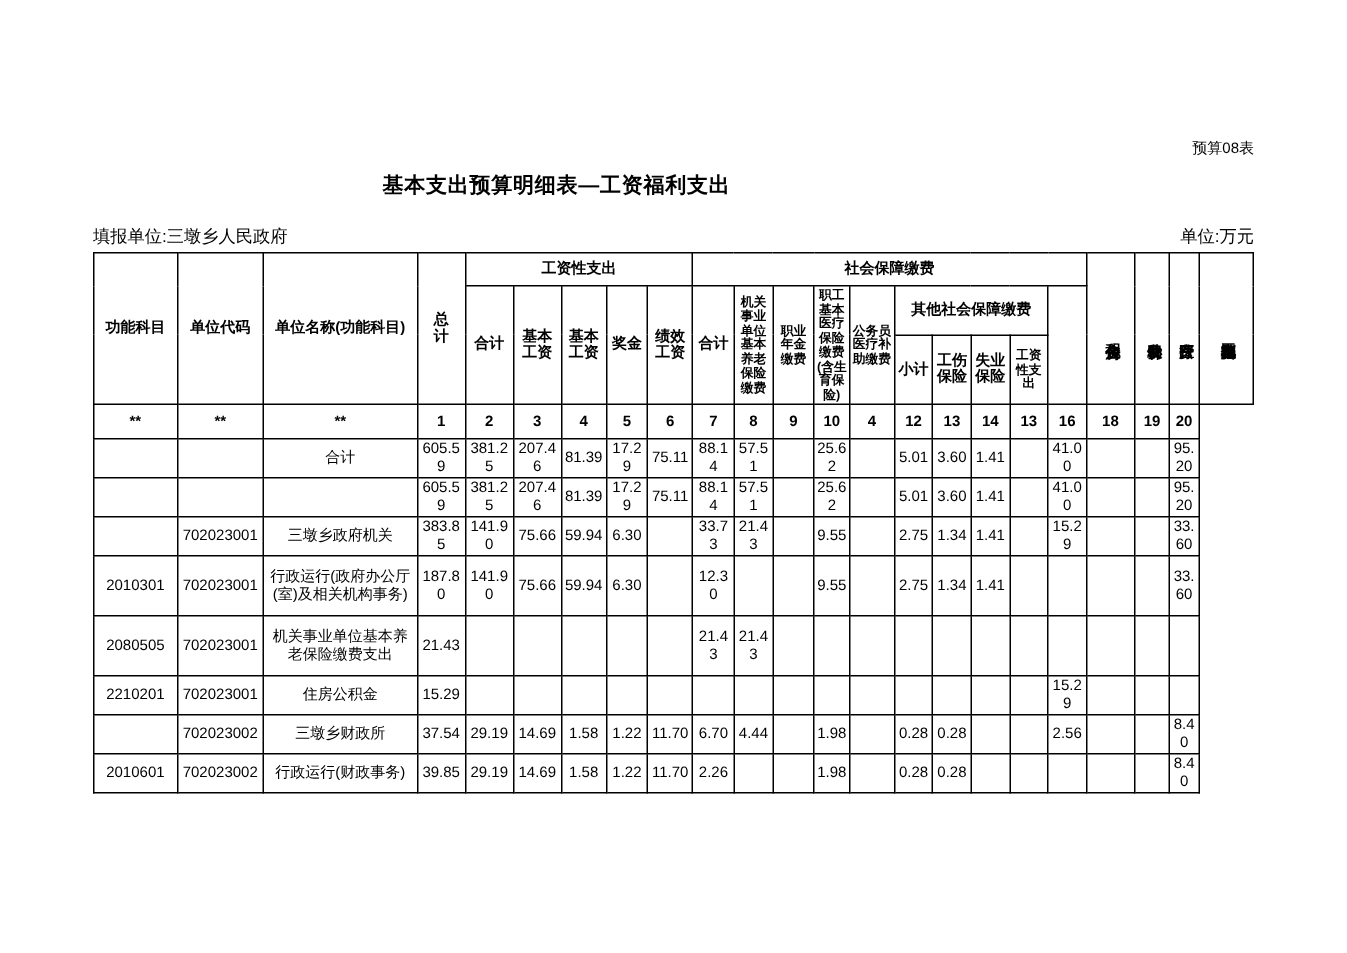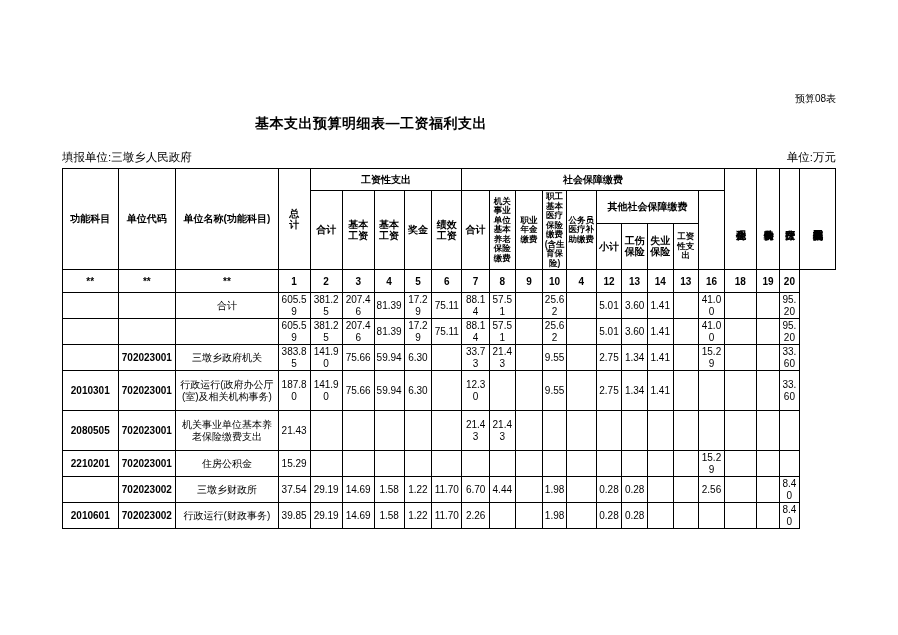--- a/index.html
+++ b/index.html
@@ -75,21 +75,20 @@
     text-align: right;
     padding-right: 2px;
     font-size: 10px;
   }
   td.name {
     text-align: left;
     padding-left: 3px;
   }
   td.code {
     text-align: center;
-    font-weight: bold;
   }
   .r-head { height: 22px; }
   .r-num td { height: 20px; font-weight: bold; }
   .vert {
     writing-mode: vertical-rl;
     text-orientation: upright;
     letter-spacing: 0px;
     display: inline-block;
     line-height: 1.05;
   }

